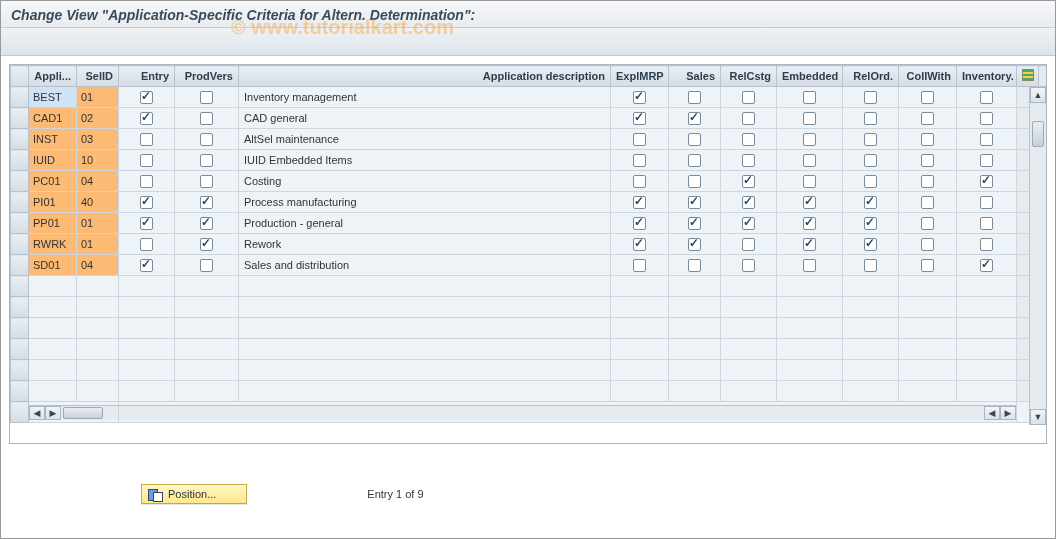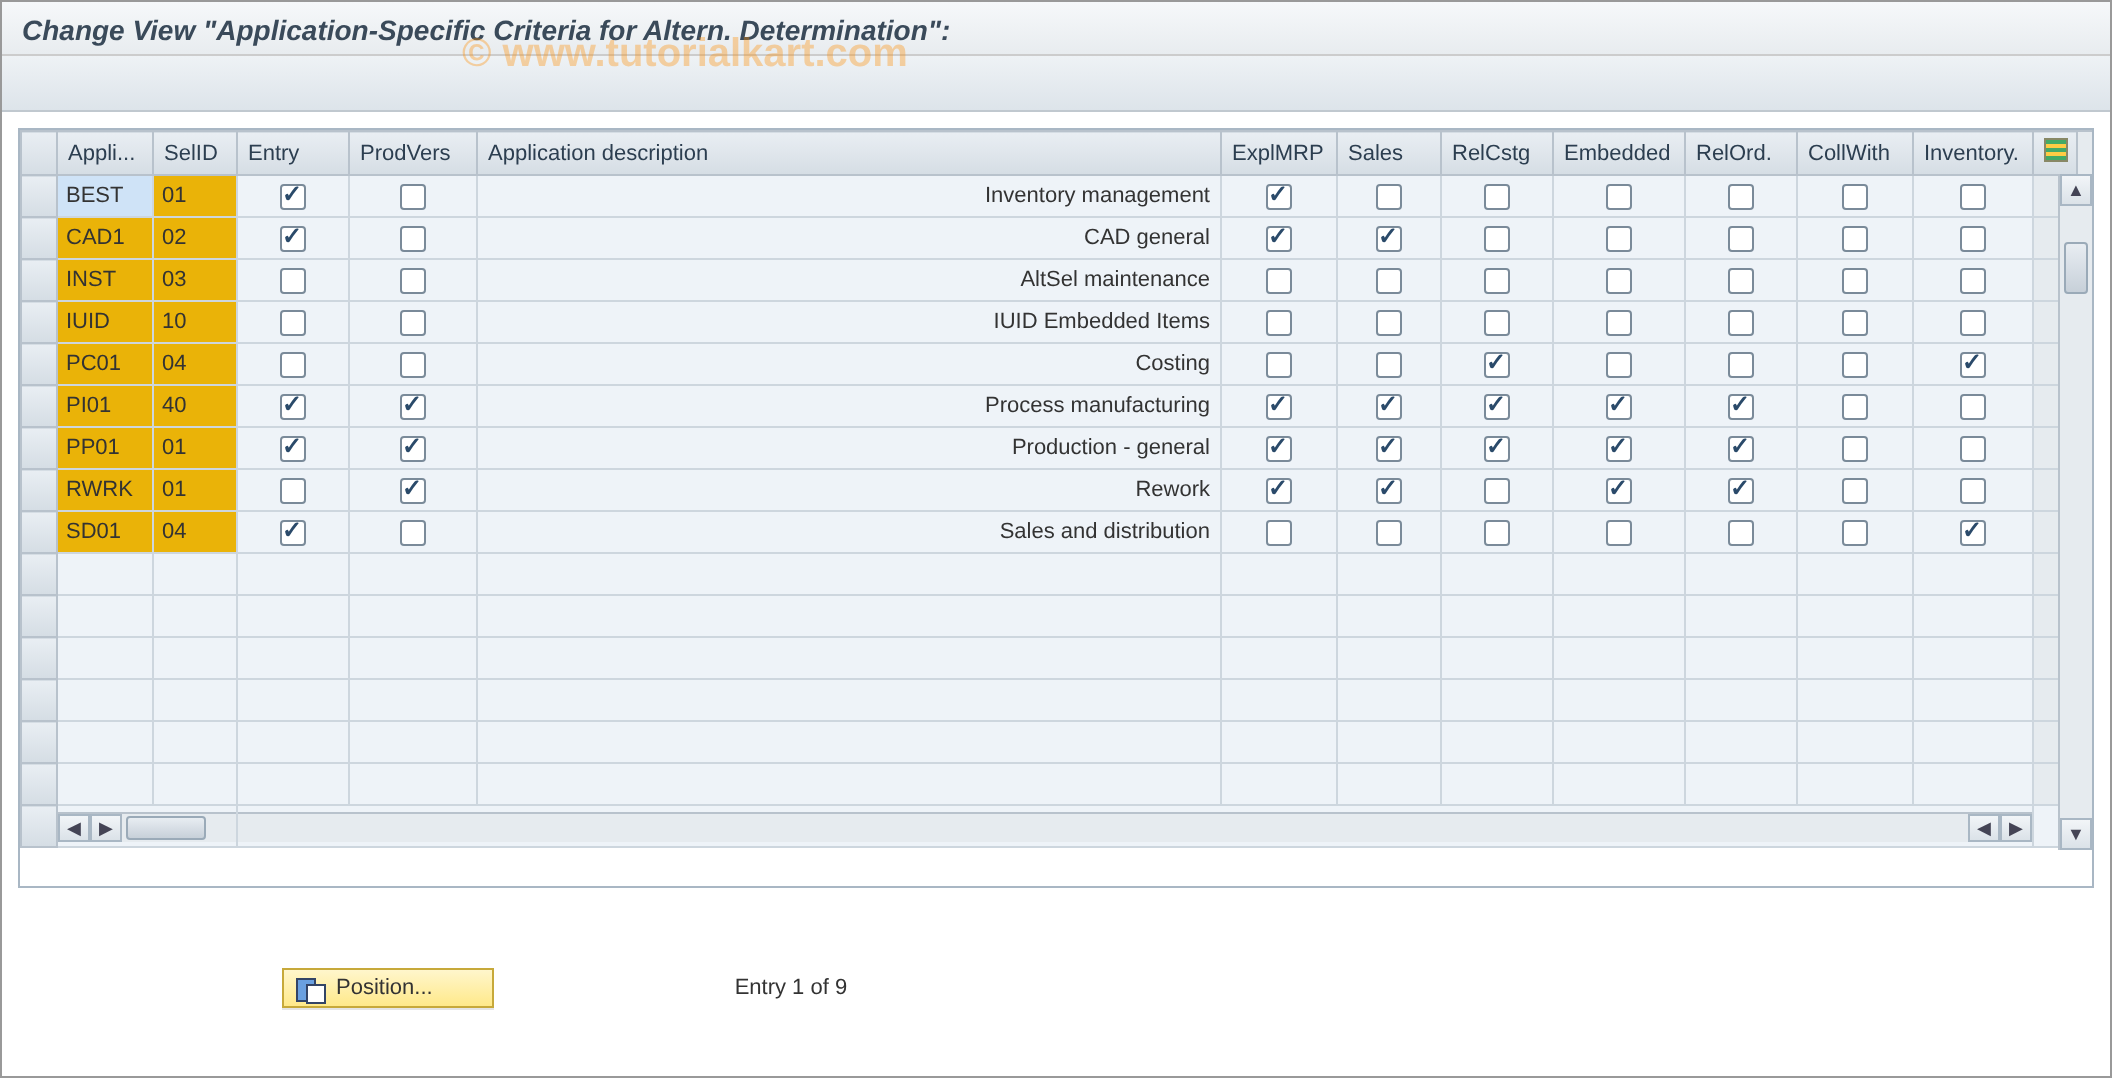--- a/index.html
+++ b/index.html
@@ -53,22 +53,22 @@
     position: relative;
   }
   table.grid {
     border-collapse: collapse;
     width: 100%;
     table-layout: fixed;
   }
   table.grid th {
     background: linear-gradient(#e9eef3, #d5dde4);
     border: 1px solid #b8c2cc;
-    font-weight: normal;
-    text-align: left;
+    font-weight: bold;
+    text-align: right;
     padding: 3px 5px;
     color: #2c3e50;
     height: 20px;
     white-space: nowrap;
     overflow: hidden;
     text-overflow: clip;
   }
   table.grid td {
     border: 1px solid #cdd6de;
     padding: 0;
@@ -77,42 +77,42 @@
     text-align: center;
     vertical-align: middle;
   }
   table.grid td.row-sel {
     background: linear-gradient(#e9eef3, #d5dde4);
     border: 1px solid #b8c2cc;
     width: 18px;
   }
   table.grid td.txt {
     text-align: left;
-    background: #eab308;
+    background: #fdba74;
   }
   table.grid td.txt-ro {
     text-align: left;
     background: #eef3f8;
   }
   .cell-input {
     border: none;
     background: transparent;
     width: 100%;
     height: 100%;
     padding: 2px 4px;
     font: inherit;
     color: #333;
   }
   .cell-input.sel {
     background: #cfe3f7;
   }
   .cell-text {
     padding: 2px 5px;
     display: block;
-    text-align: right;
+    text-align: left;
     white-space: nowrap;
     overflow: hidden;
   }
   .chk {
     width: 13px;
     height: 13px;
     display: inline-block;
     border: 1px solid #7a8a99;
     background: #fff;
     border-radius: 2px;

